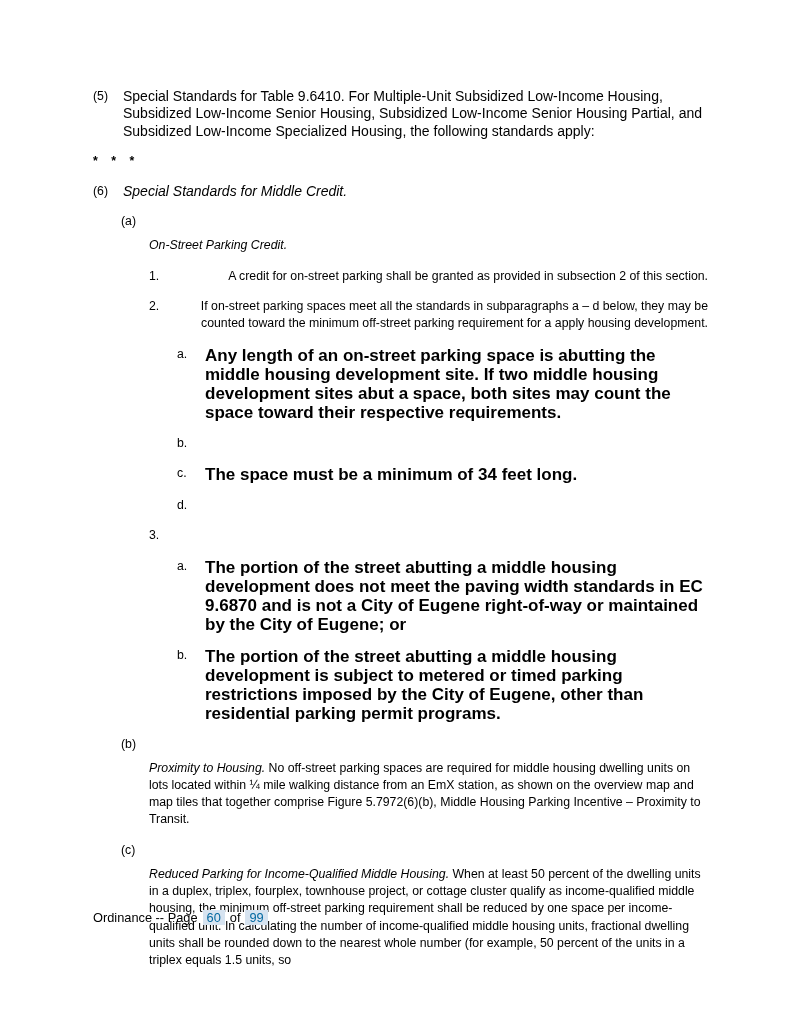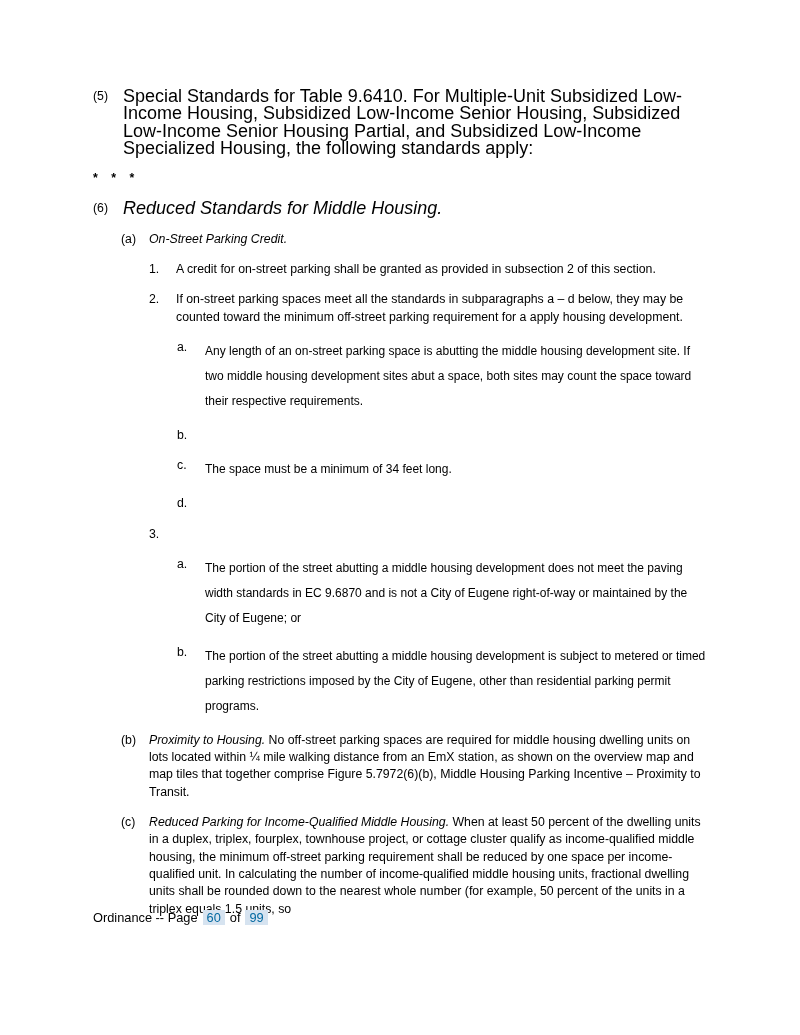--- a/index.html
+++ b/index.html
@@ -30,70 +30,73 @@
     margin: 0 0 13px 0;
   }
   .lvl1 .marker {
     width: 30px;
     flex: 0 0 30px;
     font-size: 12.3px;
     line-height: 17.3px;
   }
   .lvl1 .body {
     flex: 1;
-    font-size: 18px;
+    font-size: 14px;
     line-height: 17.3px;
   }
   .lvl2 {
     display: flex;
     margin: 0 0 13px 0;
     padding-left: 28px;
   }
   .lvl2 .marker {
     width: 28px;
     flex: 0 0 28px;
     font-size: 12.3px;
     line-height: 17.3px;
   }
   .lvl2 .body {
     flex: 1;
     font-size: 12.3px;
     line-height: 17.3px;
+    margin-top: 24px;
   }
   .lvl3 {
     display: flex;
     margin: 0 0 13px 0;
     padding-left: 56px;
   }
   .lvl3 .marker {
     width: 27px;
     flex: 0 0 27px;
     font-size: 12.3px;
     line-height: 17.3px;
   }
   .lvl3 .body {
     flex: 1;
     font-size: 12.3px;
     line-height: 17.3px;
+    text-align: right;
   }
   .lvl4 {
     display: flex;
     margin: 0 0 13px 0;
     padding-left: 84px;
   }
   .lvl4 .marker {
     width: 28px;
     flex: 0 0 28px;
     font-size: 12.3px;
     line-height: 17.3px;
   }
   .lvl4 .body {
     flex: 1;
-    font-size: 12px;
-    line-height: 25px;
+    font-size: 17px;
+    line-height: 19px;
+    font-weight: bold;
   }
   .ital {
     font-style: italic;
   }
   .stars {
     font-size: 12.3px;
     line-height: 17.3px;
     letter-spacing: 5px;
     font-weight: bold;
     margin: 0 0 13px 0;
@@ -123,21 +126,21 @@
 
     <div class="lvl1">
       <span class="marker">(5)</span>
       <span class="body">Special Standards for Table 9.6410. For Multiple-Unit Subsidized Low-Income Housing, Subsidized Low-Income Senior Housing, Subsidized Low-Income Senior Housing Partial, and Subsidized Low-Income Specialized Housing, the following standards apply:</span>
     </div>
 
     <div class="stars">* * *</div>
 
     <div class="lvl1">
       <span class="marker">(6)</span>
-      <span class="body ital">Reduced Standards for Middle Housing.</span>
+      <span class="body ital">Special Standards for Middle Credit.</span>
     </div>
 
     <div class="lvl2">
       <span class="marker">(a)</span>
       <span class="body ital">On-Street Parking Credit.</span>
     </div>
 
     <div class="lvl3">
       <span class="marker">1.</span>
       <span class="body">A credit for on-street parking shall be granted as provided in subsection 2 of this section.</span>

